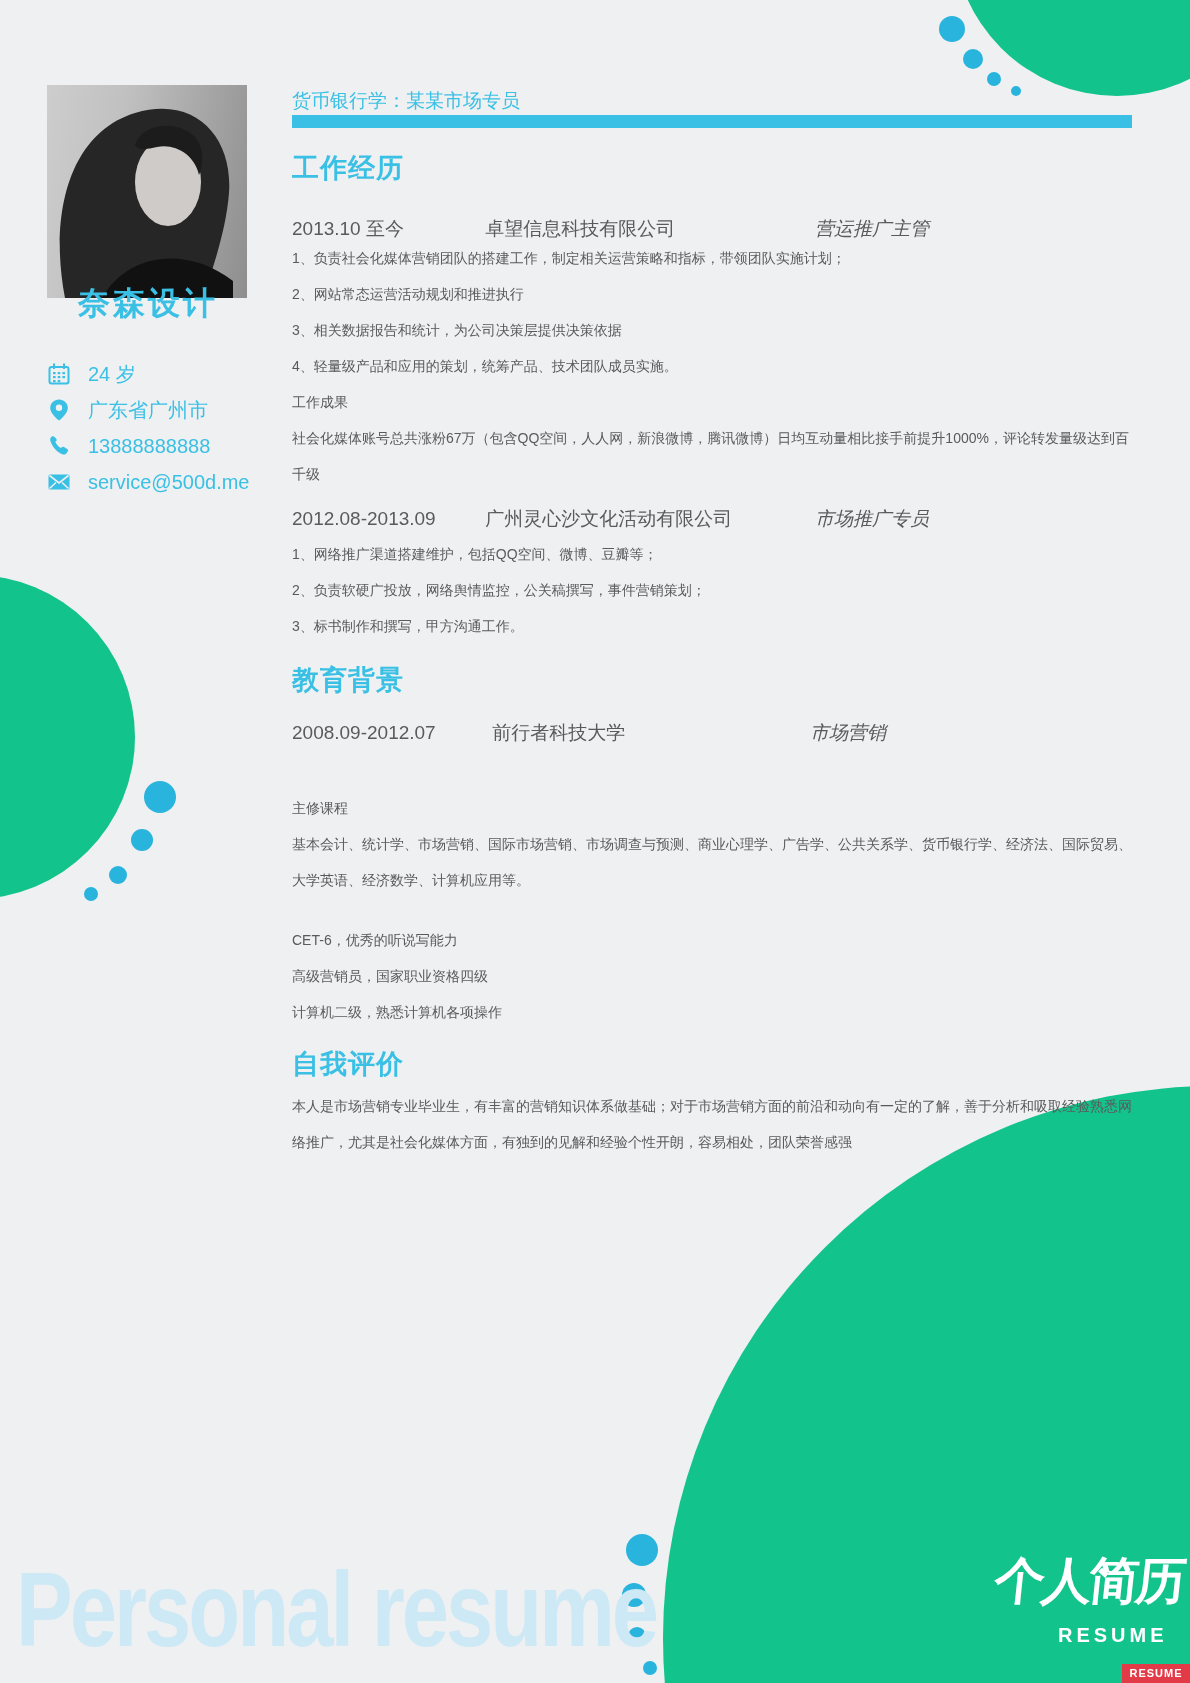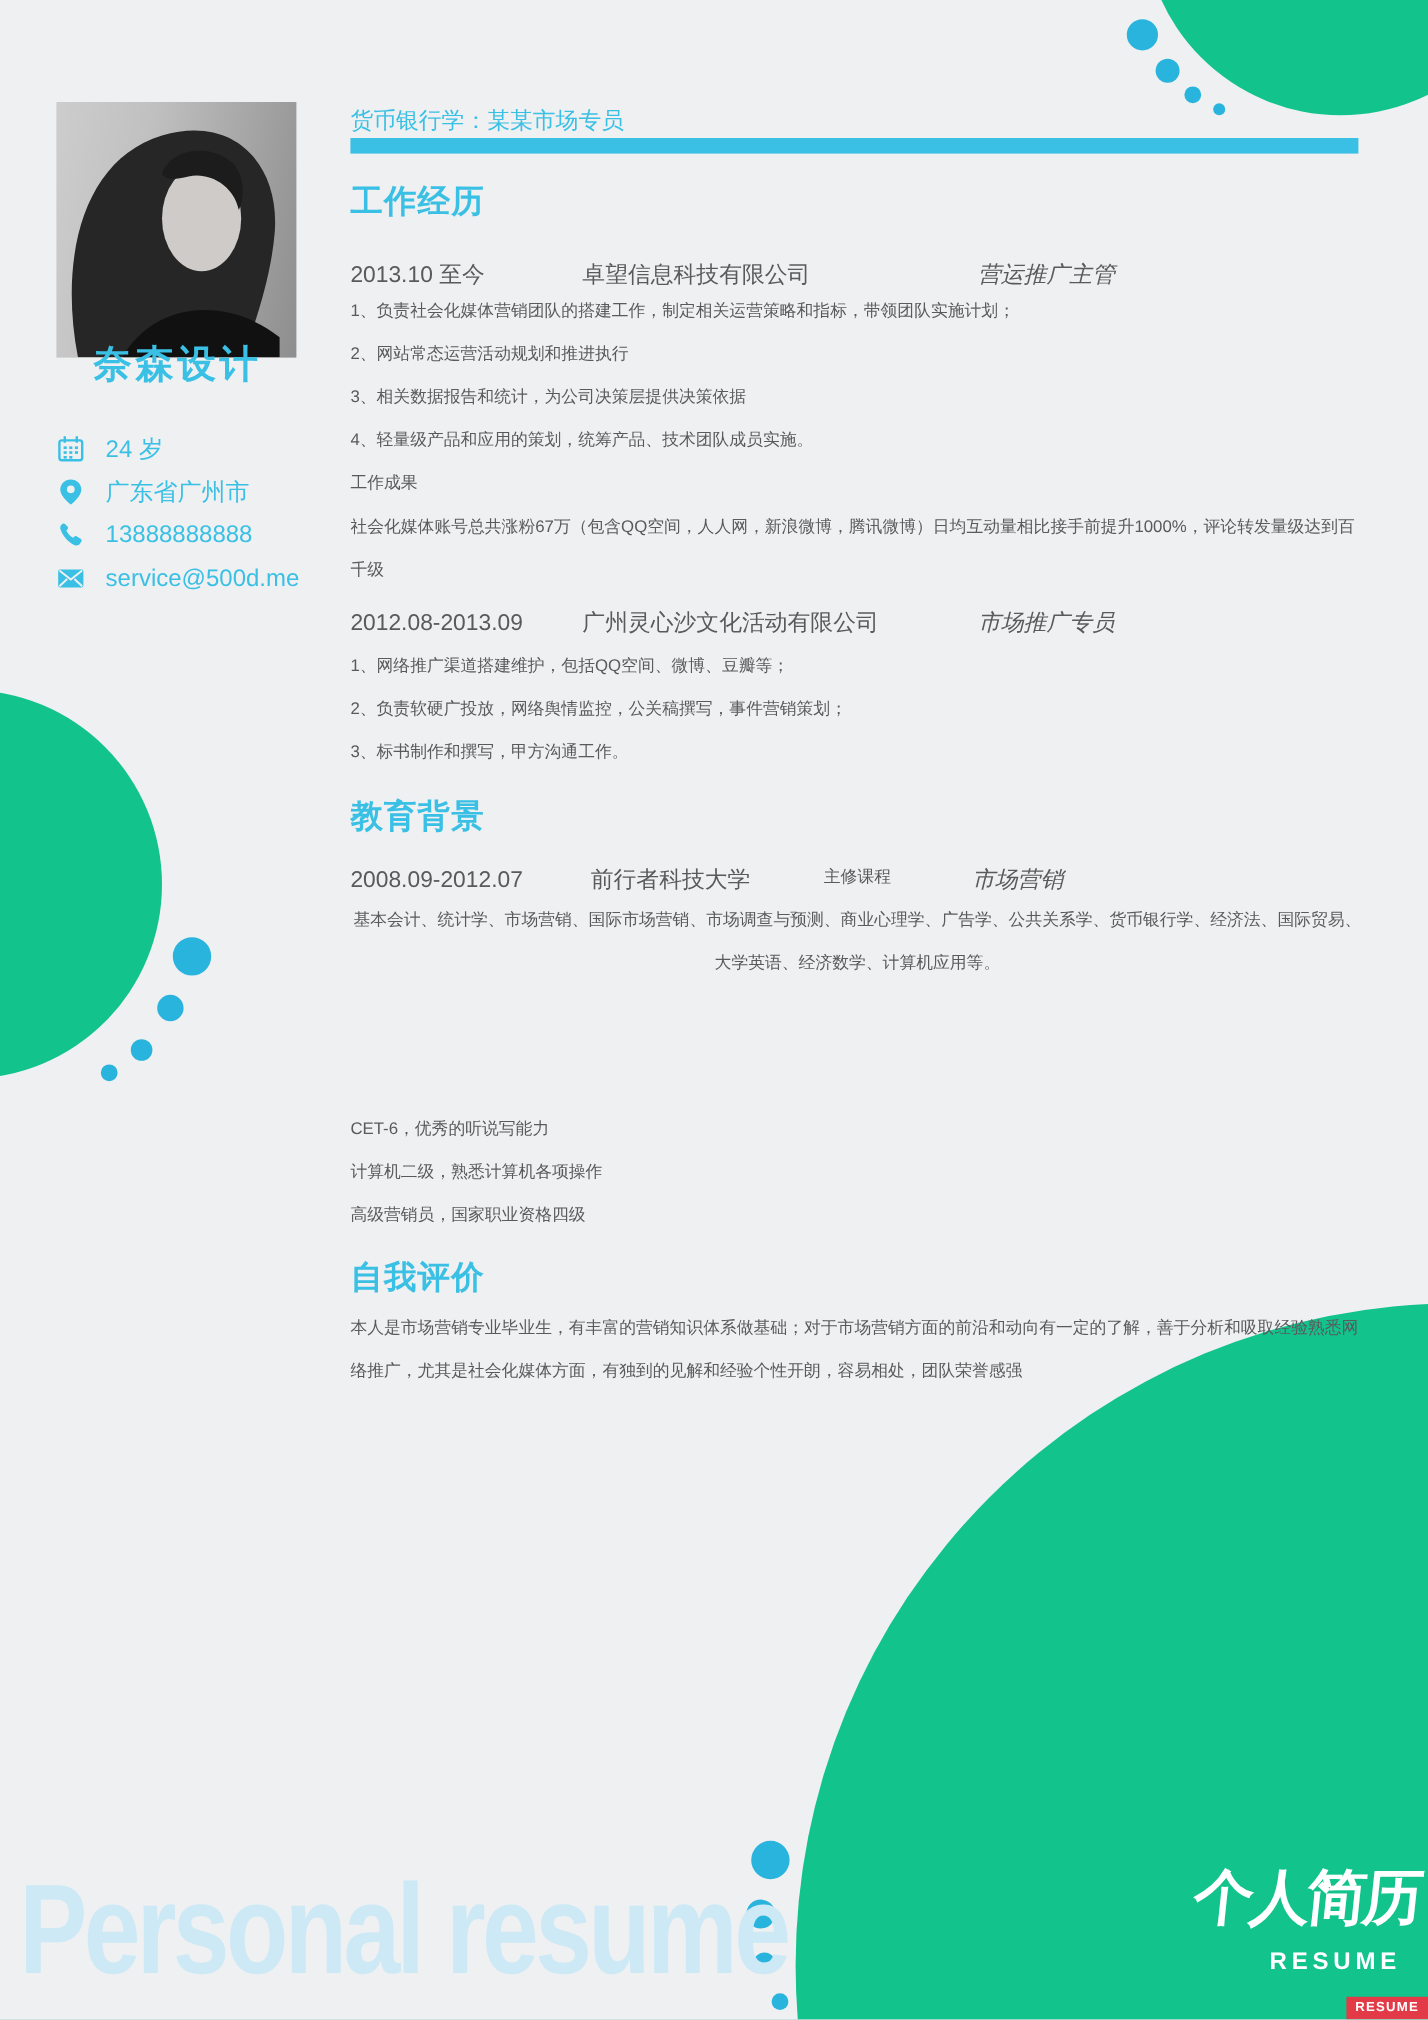--- a/index.html
+++ b/index.html
@@ -57,21 +57,21 @@
   .m-job1{top:216px;}
   .m-job2{top:506px;}
   .m-edu{top:720px;}
   .meta .period{display:inline-block;min-width:188px;}
   .meta .role{position:absolute;left:523px;top:0;font-style:italic;}
   .m-edu .company{margin-left:7px;}
   .m-edu .role{left:518px;}
   .body{font-size:14px;line-height:36px;}
   .b-job1{top:240px;}
   .b-job2{top:536px;}
-  .b-edu{top:712px;text-align:center;}
+  .b-edu{top:790px;}
   .b-skill{top:922px;}
   .b-eval{top:1088px;}
   .body p{margin:0;}
   
   .watermark{
     position:absolute;left:16px;top:1548px;
     font-size:85px;font-weight:bold;color:#cde9f6;letter-spacing:-3px;
     transform:scaleY(1.25);transform-origin:top left;white-space:nowrap;
   }
   .logo{position:absolute;left:995px;top:1548px;width:200px;color:#ffffff;}
@@ -203,22 +203,22 @@
     <span class="company">前行者科技大学</span>
     <span class="role">市场营销</span>
   </div>
   <div class="main-abs body b-edu" style="position:absolute;">
     <div>主修课程</div>
     <p>基本会计、统计学、市场营销、国际市场营销、市场调查与预测、商业心理学、广告学、公共关系学、货币银行学、经济法、国际贸易、大学英语、经济数学、计算机应用等。</p>
   </div>
 
   <div class="main-abs body b-skill" style="position:absolute;">
     <div>CET-6，优秀的听说写能力</div>
+    <div>高级营销员，国家职业资格四级</div>
     <div>计算机二级，熟悉计算机各项操作</div>
-    <div>高级营销员，国家职业资格四级</div>
   </div>
 
   <h2 class="main-abs sec-title t-eval" style="position:absolute;">自我评价</h2>
   <div class="main-abs body b-eval" style="position:absolute;">
     <p>本人是市场营销专业毕业生，有丰富的营销知识体系做基础；对于市场营销方面的前沿和动向有一定的了解，善于分析和吸取经验熟悉网络推广，尤其是社会化媒体方面，有独到的见解和经验个性开朗，容易相处，团队荣誉感强</p>
   </div>
 
   <div class="watermark">Personal resume</div>
   <div class="logo">
     <span class="zh">个人简历</span>

